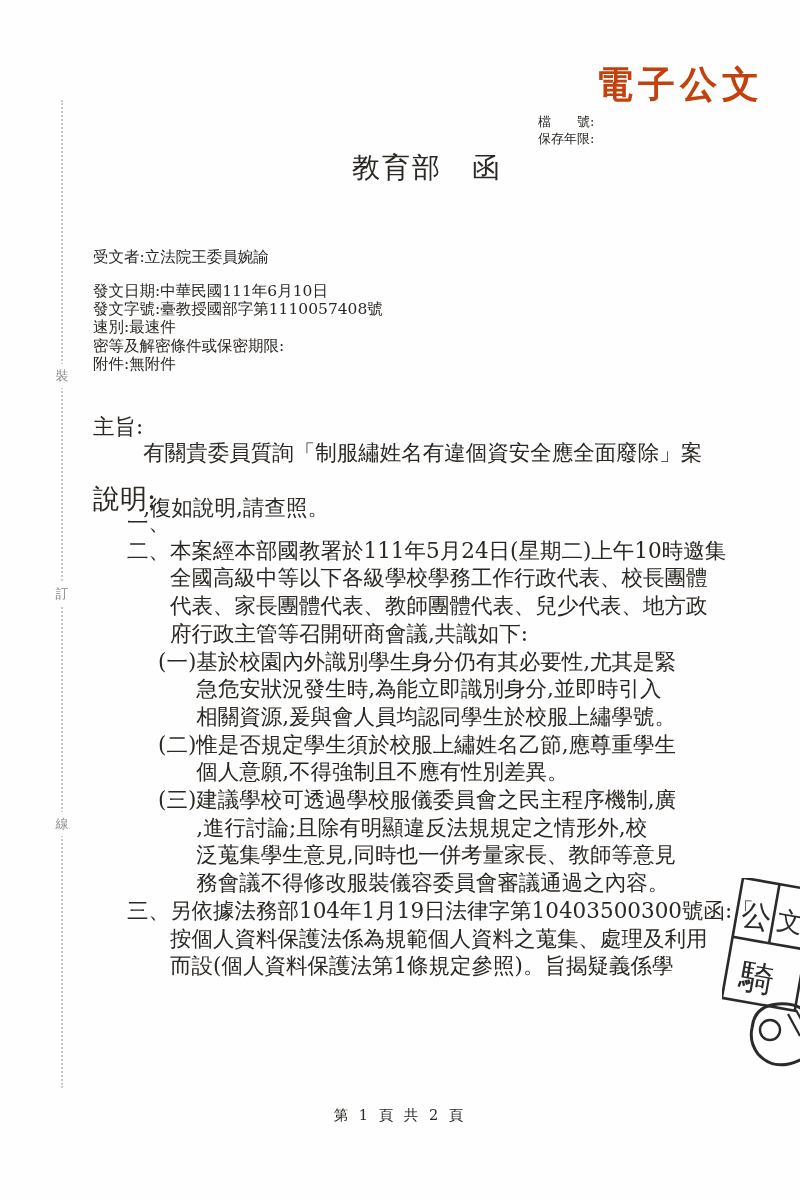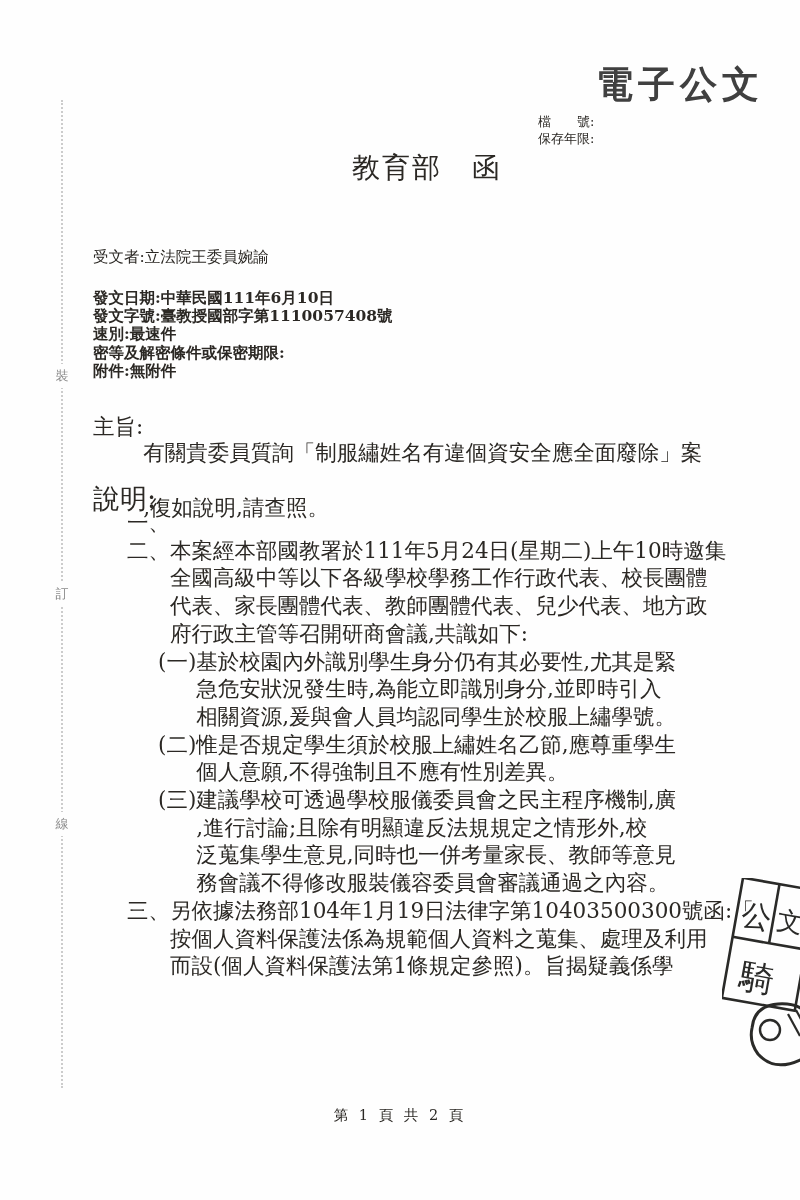--- a/index.html
+++ b/index.html
@@ -8,39 +8,39 @@
     width:800px;height:1200px;
     margin:0 auto;
     background:#fefefe;
     overflow:hidden;
     font-family:"DejaVu Serif","Liberation Serif",serif;
     color:#2b2824;
   }
   .estamp{
     position:absolute;top:60px;left:596px;
     font-size:37px;font-weight:bold;letter-spacing:5px;
-    color:#404040;white-space:nowrap;
+    color:#c2410c;white-space:nowrap;
   }
   .fileinfo{
     position:absolute;top:114px;left:538px;
     font-size:13px;line-height:16.5px;white-space:nowrap;
   }
   .doc-title{
     position:absolute;top:149px;left:16px;width:100%;
     margin:0;text-align:center;text-indent:22px;
     font-size:28px;font-weight:normal;letter-spacing:2px;
     white-space:nowrap;
   }
   .recipient{
     position:absolute;top:247px;left:93px;
     font-size:15.5px;white-space:nowrap;
   }
   .meta{
-    position:absolute;top:289px;left:93px;
-    font-size:15.5px;line-height:18.2px;white-space:nowrap;font-weight:bold;
+    position:absolute;top:282px;left:93px;
+    font-size:15.5px;line-height:18.2px;white-space:nowrap;
   }
   .subject{
     position:absolute;top:413px;left:93px;width:680px;
     font-size:21.5px;line-height:28.5px;
     display:flex;align-items:flex-start;
   }
   .subject .slabel{flex:0 0 auto;white-space:pre;}
   .subject .slines div{white-space:nowrap;margin-top:26px;}
   .expl-label{
     position:absolute;top:481px;left:93px;

